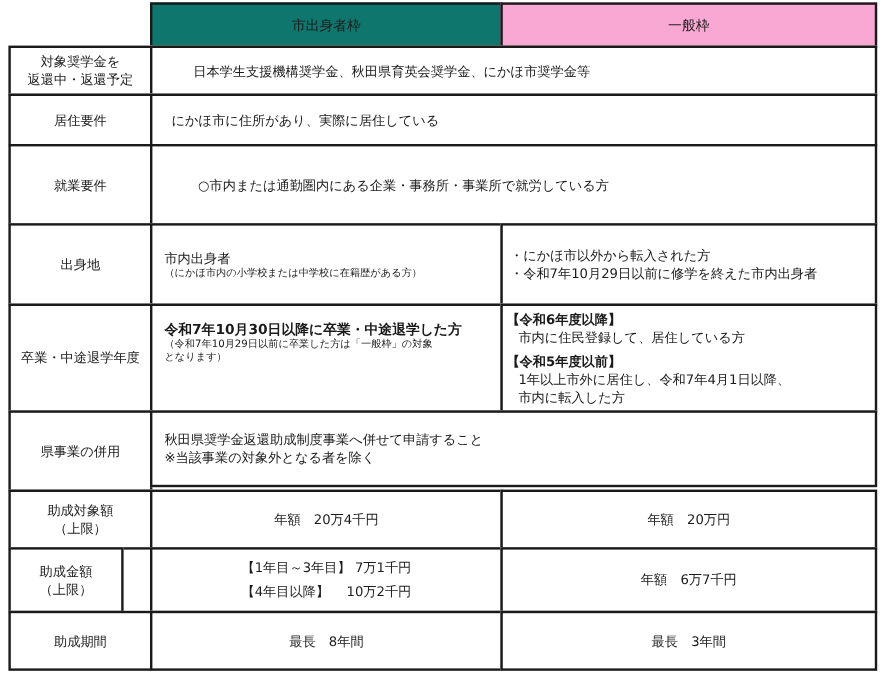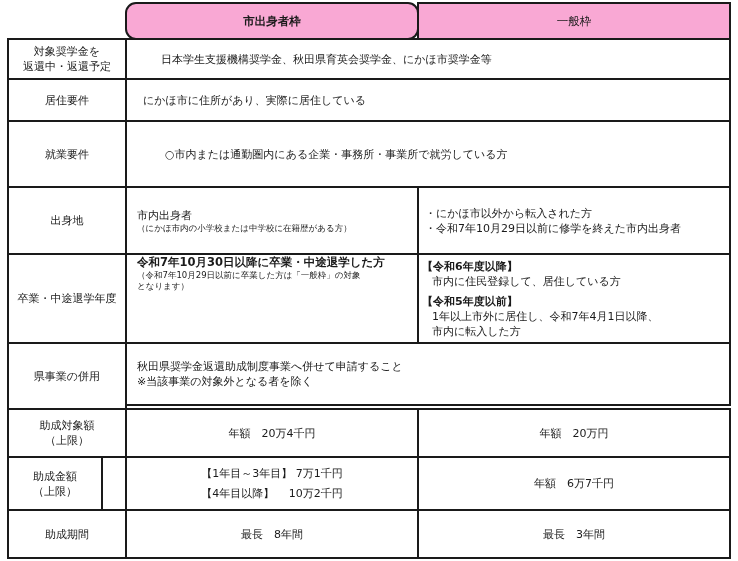--- a/index.html
+++ b/index.html
@@ -3,21 +3,21 @@
 <meta charset="utf-8">
 <style>
   html, body { margin:0; padding:0; background:#ffffff; }
   body { width:738px; height:561px; position:relative; overflow:hidden;
          font-family:"DejaVu Sans", sans-serif; color:#1a1a1a; }
   .grid { position:absolute; left:7px; top:2px; width:724px; height:557px; }
   .cell { position:absolute; box-sizing:border-box; border:2px solid #1a1a1a; background:#fff;
           display:flex; align-items:center; font-size:11px; line-height:15px; }
   .cell.center { justify-content:center; text-align:center; }
   .cell.left { justify-content:flex-start; text-align:left; padding-left:10px; }
-  .hdr-green { background:#f9a8d4; font-weight:bold; font-size:11.5px;border-radius:11px; }
+  .hdr-green { background:#0f766e; font-weight:normal; font-size:11.5px; }
   .hdr-blue { background:#f9a8d4; font-size:11.5px; }
   .col { display:flex; flex-direction:column; }
   .small { font-size:8.5px; line-height:11px; }
   .bold { font-weight:bold; font-size:11.5px; }
   .indent { padding-left:10px; }
   .gap { height:5px; }
 </style>
 </head>
 <body>
 
@@ -48,21 +48,21 @@
   <div class="cell left col" style="left:118px; top:184px; width:294px; height:69px; align-items:flex-start; justify-content:center;">
     <span>市内出身者</span>
     <span class="small">（にかほ市内の小学校または中学校に在籍歴がある方）</span>
   </div>
   <div class="cell left col" style="left:410px; top:184px; width:314px; height:69px; padding-left:6px; align-items:flex-start; justify-content:center;">
     <span>・にかほ市以外から転入された方</span>
     <span>・令和7年10月29日以前に修学を終えた市内出身者</span>
   </div>
 
   <div class="cell center" style="left:0; top:251px; width:120px; height:91px;">卒業・中途退学年度</div>
-  <div class="cell left col" style="left:118px; top:251px; width:294px; height:91px; padding-left:10px; align-items:flex-start; justify-content:flex-start; padding-top:0;">
+  <div class="cell left col" style="left:118px; top:251px; width:294px; height:91px; padding-left:10px; align-items:flex-start; justify-content:flex-start; padding-top:12px;">
     <span class="bold">令和7年10月30日以降に卒業・中途退学した方</span>
     <span class="small">（令和7年10月29日以前に卒業した方は「一般枠」の対象</span>
     <span class="small">となります）</span>
   </div>
   <div class="cell left col" style="left:410px; top:251px; width:314px; height:91px; padding-left:3px; align-items:flex-start; justify-content:center;">
     <span style="font-weight:bold;">【令和6年度以降】</span>
     <span class="indent">市内に住民登録して、居住している方</span>
     <span class="gap"></span>
     <span style="font-weight:bold;">【令和5年度以前】</span>
     <span class="indent">1年以上市外に居住し、令和7年4月1日以降、</span>

